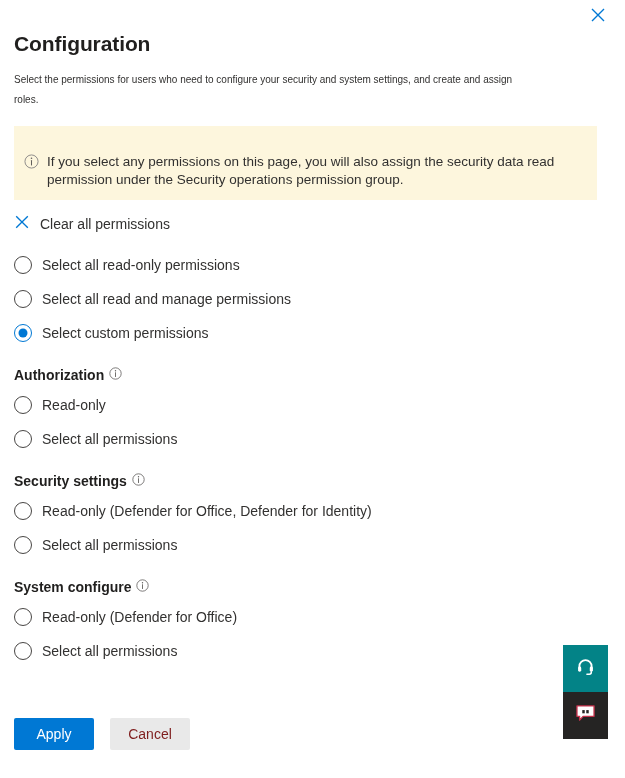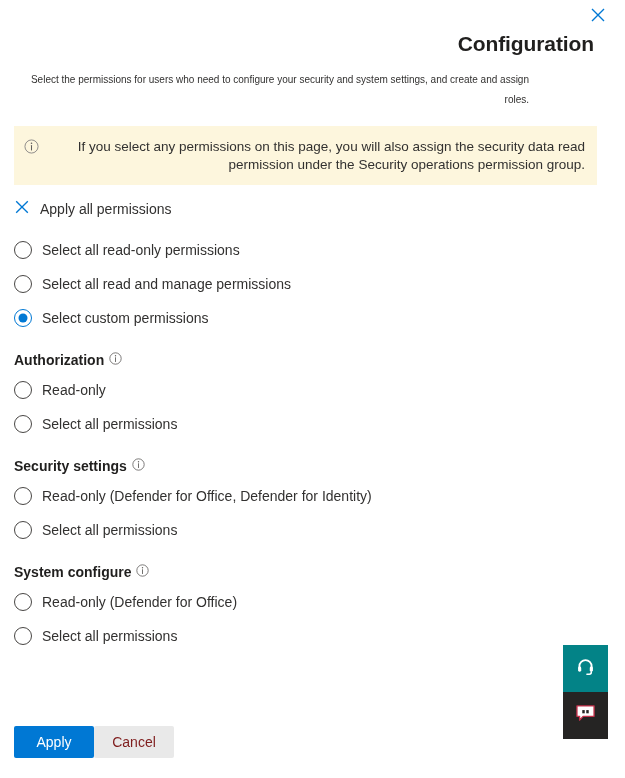--- a/index.html
+++ b/index.html
@@ -32,21 +32,20 @@
     border: none;
     padding: 0;
   }
   .close-btn svg { display: block; }
 
   
   .panel {
     padding: 0 14px;
     box-sizing: border-box;
     width: 608px;
-    text-align: right;
   }
 
   .page-title {
     font-size: 21px;
     font-weight: bold;
     color: #201f1e;
     margin: 0;
     padding-top: 32px;
     letter-spacing: -0.1px;
   }
@@ -58,21 +57,21 @@
     margin: 14px 0 0 0;
     max-width: 515px;
   }
 
   
   .info-banner {
     margin-top: 16px;
     background: #fdf6dd;
     display: flex;
     align-items: flex-start;
-    padding: 12px 12px 11px 10px;
+    padding: 27px 12px 11px 10px;
     width: 583px;
     box-sizing: border-box;
   }
   .info-banner .info-ico {
     flex: 0 0 auto;
     margin-top: 1px;
     margin-right: 8px;
   }
   .info-banner .info-text {
     font-size: 13.5px;
@@ -152,23 +151,23 @@
     margin-right: 5px;
   }
   .section-head .info-ico-sm { display: block; }
 
   .section .radio-group { margin-top: 4px; }
 
   
   .footer {
     position: absolute;
     left: 14px;
-    bottom: 20px;
-    display: flex;
-    gap: 0;
+    bottom: 28px;
+    display: flex;
+    gap: 16px;
   }
   .btn {
     font-family: "Liberation Sans", sans-serif;
     font-size: 14px;
     height: 32px;
     min-width: 80px;
     padding: 0 16px;
     border: none;
     cursor: pointer;
     border-radius: 2px;
@@ -227,21 +226,21 @@
     </span>
     <span class="info-text">If you select any permissions on this page, you will also assign the security data read permission under the Security operations permission group.</span>
   </div>
 
   <div class="clear-row">
     <span class="x-ico">
       <svg width="16" height="16" viewBox="0 0 16 16">
         <path d="M2.2 2.2 L13.8 13.8 M13.8 2.2 L2.2 13.8" stroke="#0078d4" stroke-width="1.35" fill="none"></path>
       </svg>
     </span>
-    <span class="clear-label">Apply all permissions</span>
+    <span class="clear-label">Clear all permissions</span>
   </div>
 
   <div class="radio-group">
 
     <div class="radio-row">
       <span class="radio-mark"></span>
       <span class="radio-label">Select all read-only permissions</span>
     </div>
 
     <div class="radio-row">

